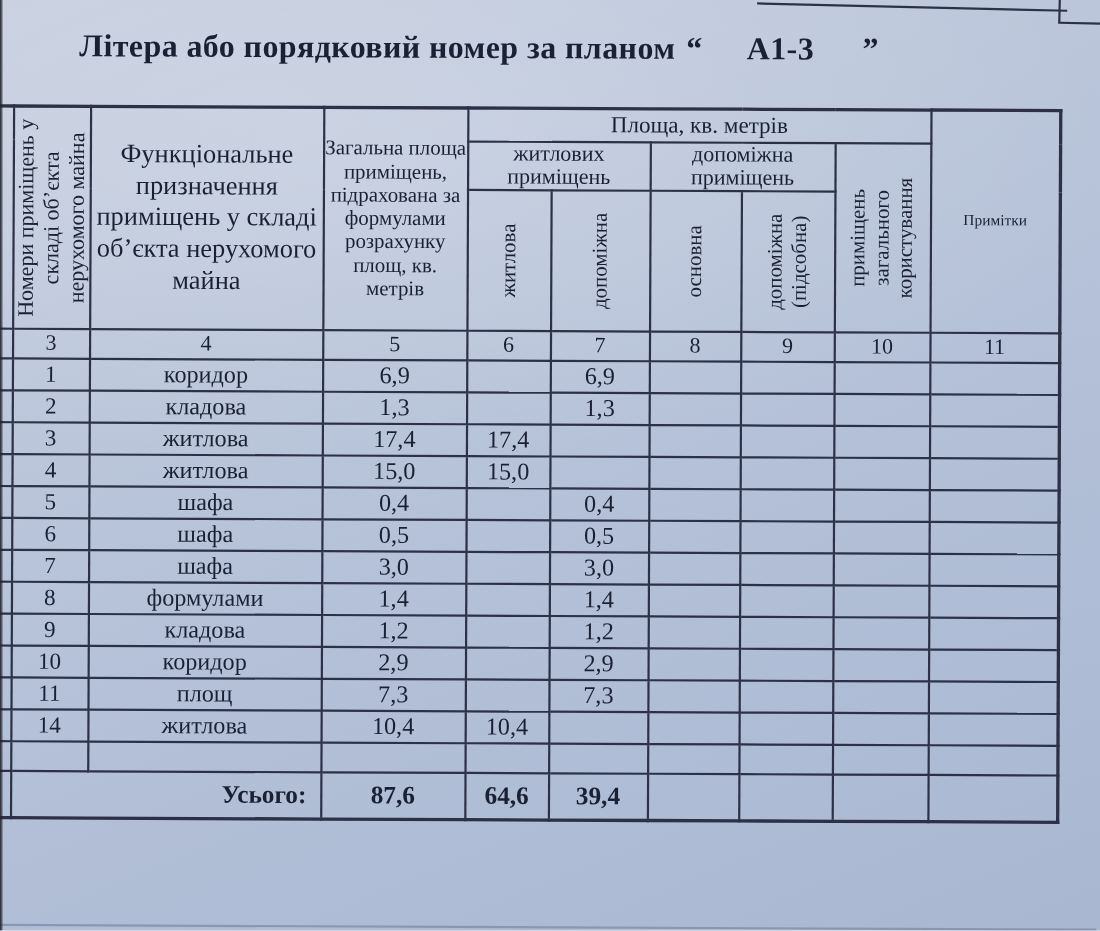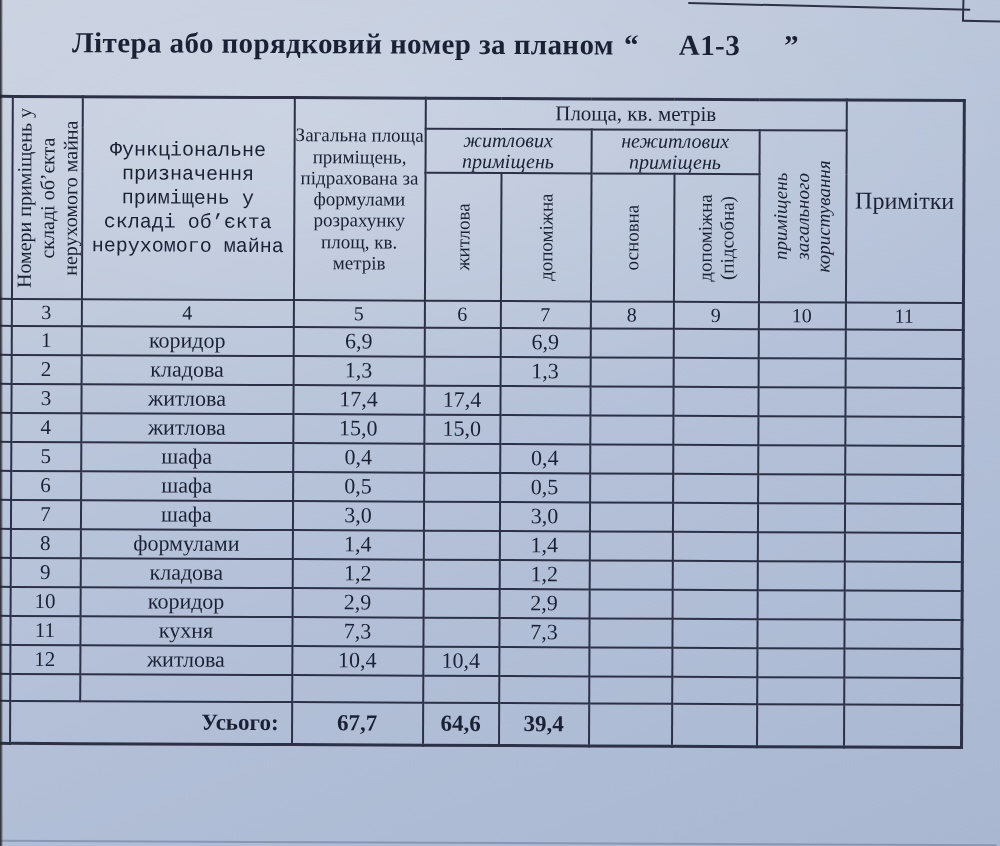--- a/index.html
+++ b/index.html
@@ -32,24 +32,24 @@
     border:3px solid #2c3147;
   }
   .main th,.main td{border:2px solid #2c3147;padding:0;vertical-align:middle;text-align:center;
     font-weight:normal;overflow:hidden;}
   .main th{position:relative;}
 
   tr.h1{height:30px;} tr.h2{height:42px;} tr.h3{height:128px;}
   tr.nums{height:27px;} tr.data-row{height:29px;} tr.empty-row{height:27px;} tr.totals{height:43px;}
 
   .groupA{font-size:21px;}
-  .h2 th{font-size:20px;line-height:1.05;font-style:italic;}
-  .col4h{font-size:20px;line-height:1.2;padding:0 6px;font-family:Liberation Mono, monospace;}
+  .h2 th{font-size:20px;line-height:1.05;}
+  .col4h{font-size:24px;line-height:1.2;padding:0 6px;}
   .col5h{font-size:19px;line-height:1.12;padding:0 2px;margin-top:24px;}
-  .notesh{font-size:24px;}
+  .notesh{font-size:14px;}
 
   .clip{position:absolute;inset:0;overflow:hidden;}
   .rotbox{position:absolute;left:50%;top:50%;transform:translate(-50%,-50%) rotate(-90deg);
     font-size:19px;line-height:1.14;text-align:center;}
   .w192{width:192px;font-size:20px;}
   .w166{width:166px;}
   .w120{width:120px;white-space:nowrap;}
   .w124{width:124px;}
 
   .nums td{font-size:20px;}
@@ -93,21 +93,21 @@
         <th rowspan="3">
           <span class="rotbox w192">Номери приміщень у складі об’єкта нерухомого майна</span>
         </th>
         <th rowspan="3" class="col4h">Функціональне призначення приміщень у складі об’єкта нерухомого майна</th>
         <th rowspan="3" class="col5h">Загальна площа приміщень, підрахована за формулами розрахунку площ, кв. метрів</th>
         <th colspan="5" class="groupA">Площа, кв. метрів</th>
         <th rowspan="3" class="notesh">Примітки</th>
       </tr>
       <tr class="h2">
         <th colspan="2">житлових приміщень</th>
-        <th colspan="2">нежитлових приміщень</th>
+        <th colspan="2">допоміжна приміщень</th>
         <th rowspan="2">
           <span class="rotbox w166">приміщень загального користування</span>
         </th>
       </tr>
       <tr class="h3">
         <th>
             <span class="rotbox w120">житлова</span>
           </th>
         <th>
             <span class="rotbox w120">допоміжна</span>
@@ -249,32 +249,32 @@
           <td></td>
           <td>2,9</td>
           <td></td>
           <td></td>
           <td></td>
           <td></td>
         </tr>
         <tr class="data-row">
           <td></td>
           <td class="num">11</td>
-          <td>кухня</td>
+          <td>площ</td>
           <td>7,3</td>
           <td></td>
           <td>7,3</td>
           <td></td>
           <td></td>
           <td></td>
           <td></td>
         </tr>
         <tr class="data-row">
           <td></td>
-          <td class="num">12</td>
+          <td class="num">14</td>
           <td>житлова</td>
           <td>10,4</td>
           <td>10,4</td>
           <td></td>
           <td></td>
           <td></td>
           <td></td>
           <td></td>
         </tr>
       </tbody>
@@ -287,21 +287,21 @@
         <td></td>
           <td></td>
         <td></td>
           <td></td>
         <td></td>
           <td></td>
       </tr>
       <tr class="totals">
         <td></td>
         <td colspan="2" class="tlabel">Усього:</td>
-        <td>67,7</td>
+        <td>87,6</td>
         <td>64,6</td>
         <td>39,4</td>
         <td></td>
         <td></td>
         <td></td>
         <td></td>
       </tr>
     </tbody>
   </table>
 

